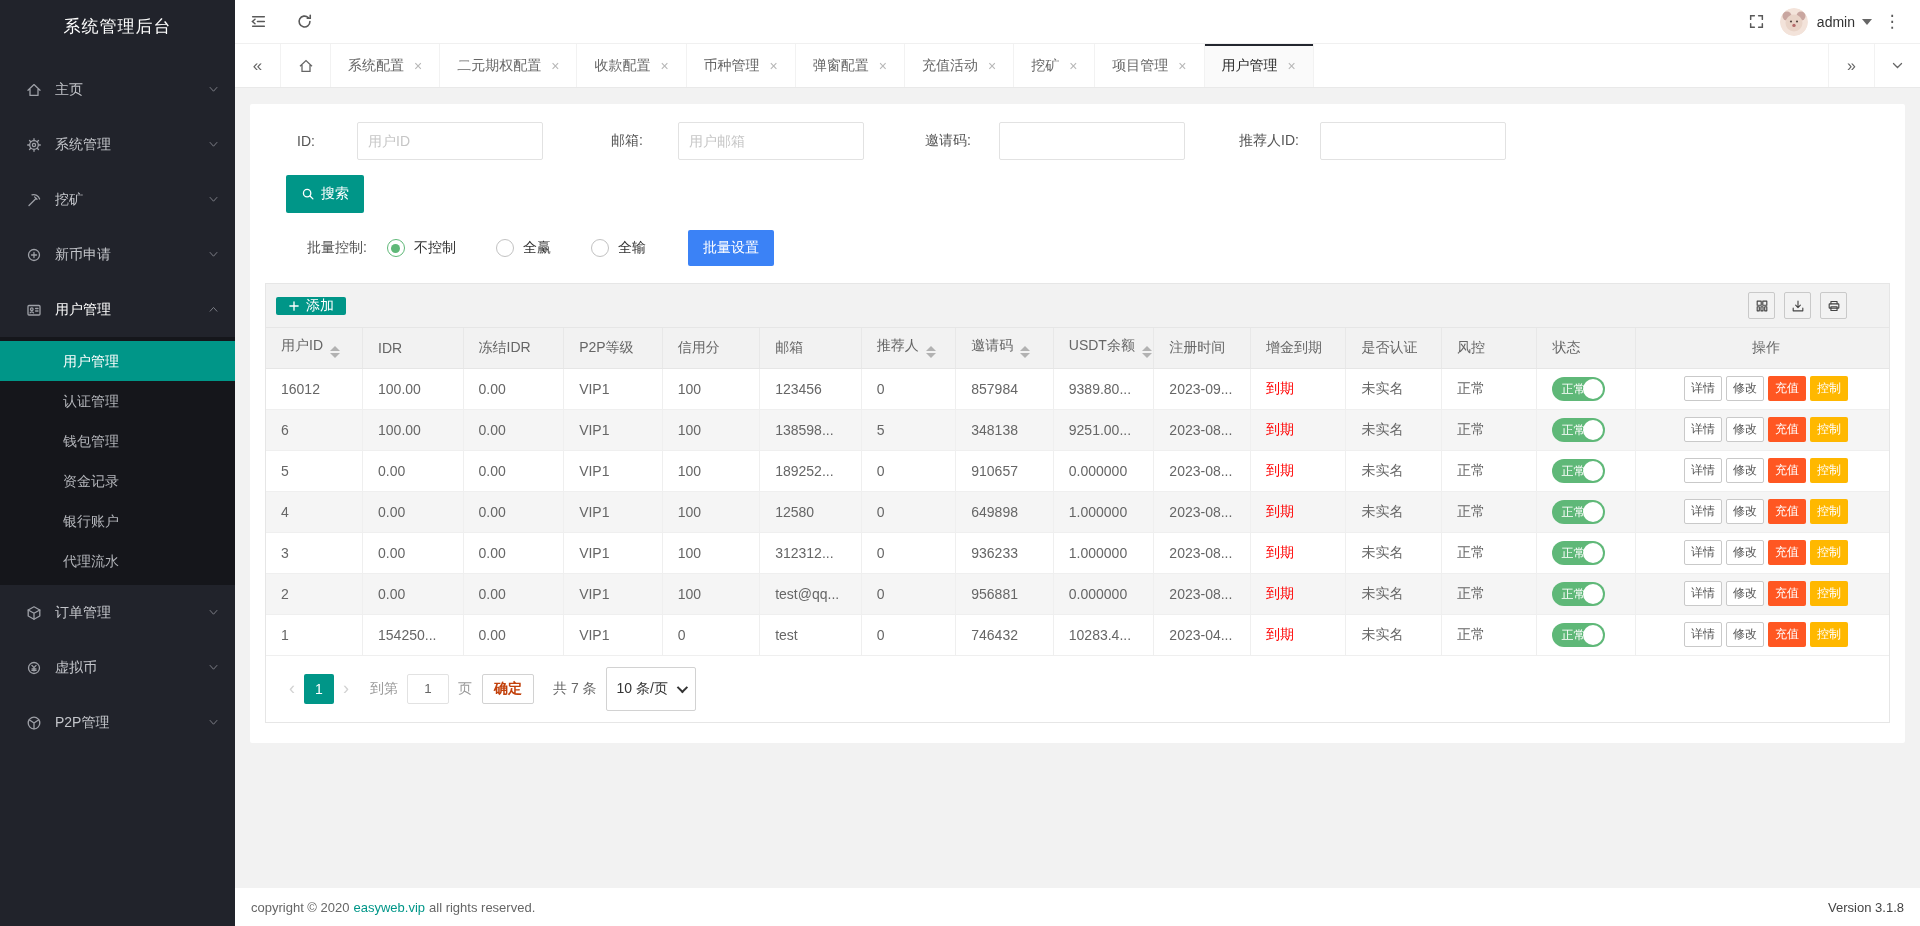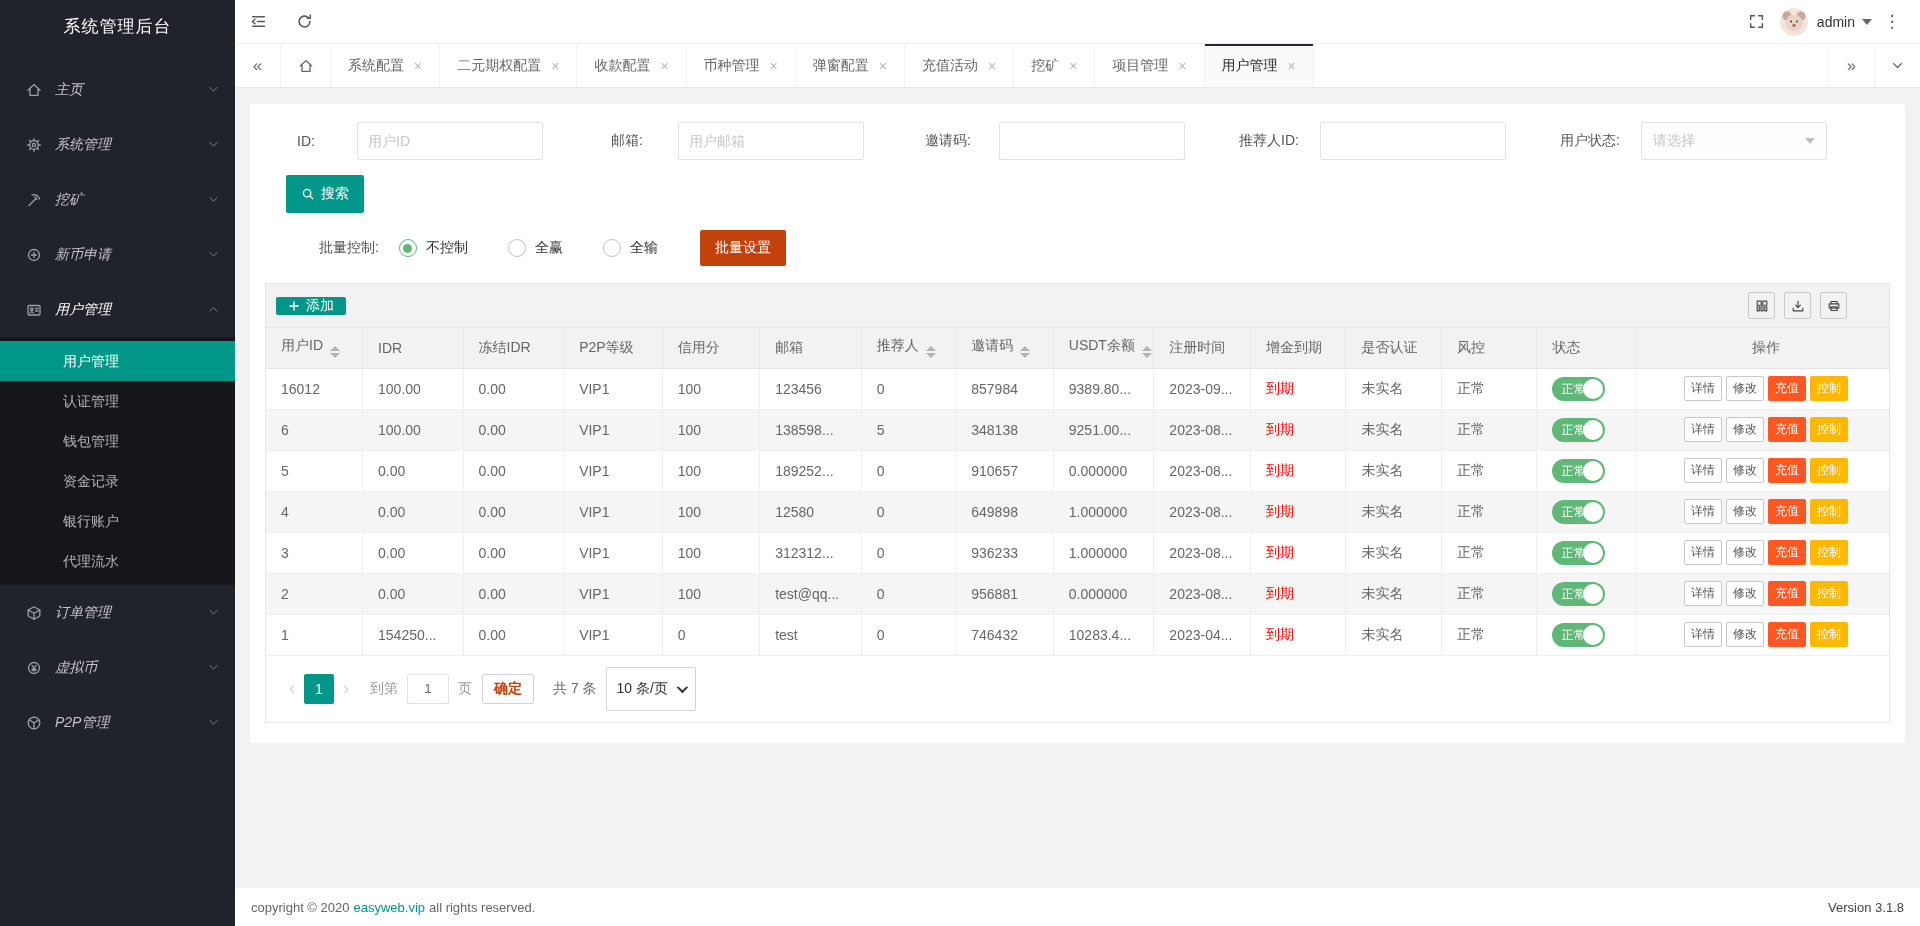--- a/index.html
+++ b/index.html
@@ -3,21 +3,21 @@
 <meta charset="utf-8">
 <style>
   * { margin:0; padding:0; box-sizing:border-box; }
   html,body { width:1920px; height:926px; overflow:hidden;
     font-family:"Liberation Sans","DejaVu Sans",sans-serif; background:#f2f2f2; font-size:14px; }
 
   
   .sidebar { position:absolute; left:0; top:0; bottom:0; width:235px; background:#21232b; z-index:20; }
   .sidebar-title { height:54px; line-height:54px; text-align:center; color:#ffffff; font-size:17px; letter-spacing:1px; }
   .menu { padding-top:8px; }
-  .menu-item { height:55px; display:flex; align-items:center; padding:0 16px 0 26px; color:#c3c5ca; cursor:pointer; font-size:14px;font-style:italic; }
+  .menu-item { height:55px; display:flex; align-items:center; padding:0 16px 0 26px; color:#c3c5ca; cursor:pointer; font-size:14px; }
   .menu-icon { width:16px; height:16px; margin-right:13px; color:#9ea0a7; display:inline-flex; }
   .menu-icon svg { width:16px; height:16px; }
   .menu-label { flex:1; }
   .menu-caret { display:inline-flex; color:#84868d; }
   .menu-caret svg { width:11px; height:11px; }
   .menu-group.expanded > .menu-item { color:#ffffff; }
   .submenu { display:none; background:#15161b; padding:4px 0; }
   .menu-group.expanded .submenu { display:block; }
   .submenu-item { height:40px; line-height:40px; padding-left:63px; color:#b3b5ba; font-size:14px; cursor:pointer; }
   .submenu-item.active { background:#009688; color:#ffffff; }
@@ -55,27 +55,27 @@
   .sfield label { width:92px; text-align:center; padding-right:10px; font-size:14px; color:#555; white-space:nowrap; }
   .sfield input { width:186px; height:38px; border:1px solid #e2e2e2; border-radius:2px; padding:0 10px; font-size:14px; color:#666; outline:none; background:#fff; }
   .sfield input::placeholder { color:#c6c6c6; }
   .sselect { width:186px; height:38px; border:1px solid #e2e2e2; border-radius:2px; background:#fefefe; display:flex; align-items:center; justify-content:space-between; padding:0 11px; color:#c6c6c6; font-size:14px; cursor:pointer; }
   .sselect .caret-down { border-top-color:#c0c0c0; }
 
   .search-btn { margin:15px 0 0 21px; display:inline-flex; align-items:center; gap:6px; background:#009688; color:#fff; border:none; height:38px; padding:0 15px; border-radius:2px; font-size:14px; cursor:pointer; }
   .search-btn svg { width:14px; height:14px; }
 
   .batch-row { display:flex; align-items:center; margin:17px 0 0 42px; font-size:14px; color:#555; }
-  .batch-label { margin-right:20px;margin-left:12px; }
+  .batch-label { margin-right:20px; }
   .radio { display:flex; align-items:center; margin-right:40px; cursor:pointer; color:#333;font-family:Liberation Serif, serif; }
   .radio-circle { width:18px; height:18px; border-radius:50%; border:1px solid #c2c2c2; display:flex; align-items:center; justify-content:center; margin-right:9px; background:#fff; }
   .radio.checked .radio-circle { border-color:#5FB878; }
   .radio-dot { width:9px; height:9px; border-radius:50%; background:transparent; }
   .radio.checked .radio-dot { background:#5FB878; }
-  .batch-btn { background:#c2410c; color:#fff; height:36px; padding:0 15px; border:none; border-radius:2px; font-size:14px; margin-left:2px; cursor:pointer; }
+  .batch-btn { background:#3b82f6; color:#fff; height:36px; padding:0 15px; border:none; border-radius:2px; font-size:14px; margin-left:2px; cursor:pointer; }
 
   
   .table-box { border:1px solid #e6e6e6; margin-top:17px; }
   .table-toolbar { background:#f2f2f2; padding:8px 10px; display:flex; align-items:center; border-bottom:1px solid #e6e6e6; }
   .add-btn { background:#009688; color:#fff; height:18px; padding:0 12px; border:none; border-radius:2px; font-size:14px; display:inline-flex; align-items:center; gap:6px; cursor:pointer; }
   .add-btn svg { width:12px; height:12px; }
   .toolbar-icons { margin-left:auto; display:flex; gap:9px; padding-right:32px; }
   .tool-btn { width:27px; height:27px; border:1px solid #c9c9c9; background:transparent; color:#444; display:flex; align-items:center; justify-content:center; border-radius:2px; cursor:pointer; }
   .tool-btn svg { width:14px; height:14px; }
 
@@ -375,27 +375,20 @@
     <label>邮箱:</label>
     <input placeholder="用户邮箱" style="">
   </div>
         <div class="sfield">
     <label>邀请码:</label>
     <input placeholder="" style="">
   </div>
         <div class="sfield">
     <label>推荐人ID:</label>
     <input placeholder="" style="">
-  </div>
-        <div class="sfield">
-    <label>用户状态:</label>
-    <div class="sselect">
-      <span class="sselect-text">请选择</span>
-      <span class="caret-down"></span>
-    </div>
   </div>
       </div>
 
     <button class="search-btn">
       <svg viewBox="0 0 16 16" fill="none" stroke="currentColor" stroke-width="1.5" stroke-linecap="round">
           <circle cx="7" cy="7" r="4.2"></circle>
           <path d="M10.3 10.3 L13.6 13.6"></path>
         </svg>
       <span>搜索</span>
     </button>

